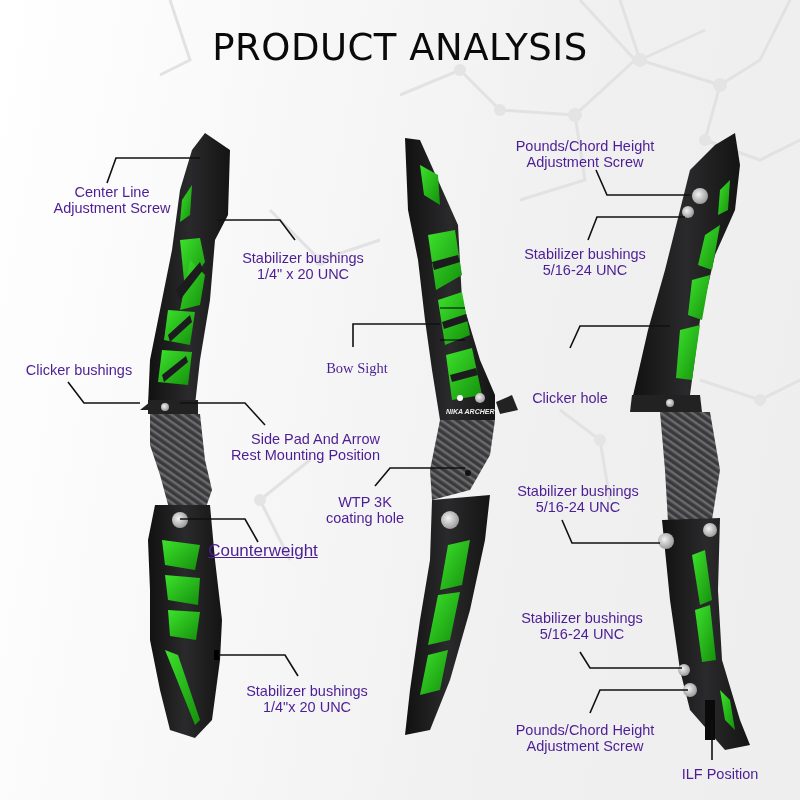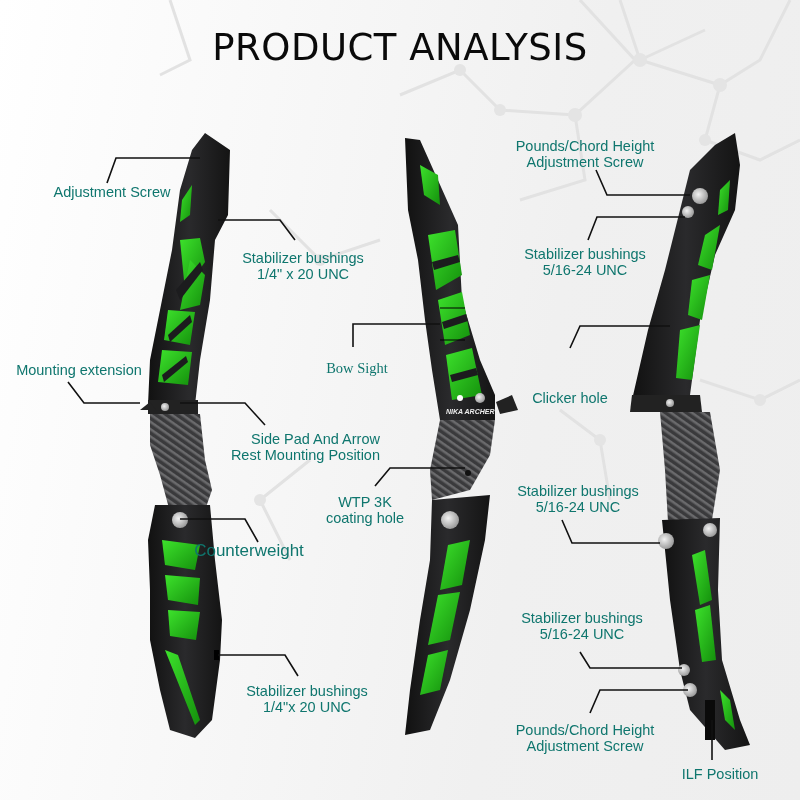--- a/index.html
+++ b/index.html
@@ -11,21 +11,21 @@
       color: #111;
     }
     .bg-pattern { position: absolute; left: 0; top: 0; width: 800px; height: 800px; }
     .title {
       position: absolute; left: 0; top: 26px; width: 800px;
       text-align: center; font-family: "DejaVu Sans", sans-serif;
       font-size: 37px; font-weight: normal; letter-spacing: 0.5px; color: #0a0a0a;
     }
     .stage { position: absolute; left: 0; top: 0; width: 800px; height: 800px; }
     .label {
-      position: absolute; font-size: 14.5px; line-height: 16px; color: #0f766e;
+      position: absolute; font-size: 14.5px; line-height: 16px; color: #4c1d95;
       text-align: center; white-space: nowrap;
       font-family: "Liberation Sans", sans-serif;
     }
     .label .l1, .label .l2 { display: block; }
     .label.big { font-size: 17px; font-weight: normal; }
   </style>
 </head>
 <body>
 
 <svg class="bg-pattern" viewBox="0 0 800 800">
@@ -189,34 +189,35 @@
     <polyline points="588,240 597,217 685,217"></polyline>
     <polyline points="570,348 580,326 670,326"></polyline>
     <polyline points="562,520 572,543 660,543"></polyline>
     <polyline points="580,652 590,668 682,668"></polyline>
     <polyline points="590,713 600,690 688,690"></polyline>
     <polyline points="712,760 712,720"></polyline>
   </g>
 </svg>
 
 <div class="label" style="left:22px; top:184px; width:180px;">
+  <span class="l1">Center Line</span>
   <span class="l2">Adjustment Screw</span>
 </div>
 <div class="label" style="left:218px; top:250px; width:170px;">
   <span class="l1">Stabilizer bushings</span>
   <span class="l2">1/4" x 20 UNC</span>
 </div>
 <div class="label" style="left:12px; top:362px; width:134px;">
-  <span class="l1">Mounting extension</span>
+  <span class="l1">Clicker bushings</span>
 </div>
 <div class="label" style="left:190px; top:431px; width:190px;text-align:right;">
   <span class="l1">Side Pad And Arrow</span>
   <span class="l2">Rest Mounting Position</span>
 </div>
-<div class="label big" style="left:186px; top:543px; width:126px;">
+<div class="label big" style="left:200px; top:543px; width:126px;text-decoration:underline;">
   <span class="l1">Counterweight</span>
 </div>
 <div class="label" style="left:222px; top:683px; width:170px;">
   <span class="l1">Stabilizer bushings</span>
   <span class="l2">1/4"x 20 UNC</span>
 </div>
 
 <div class="label" style="left:312px; top:360px; width:90px;font-family:Liberation Serif, serif;">
   <span class="l1">Bow Sight</span>
 </div>

